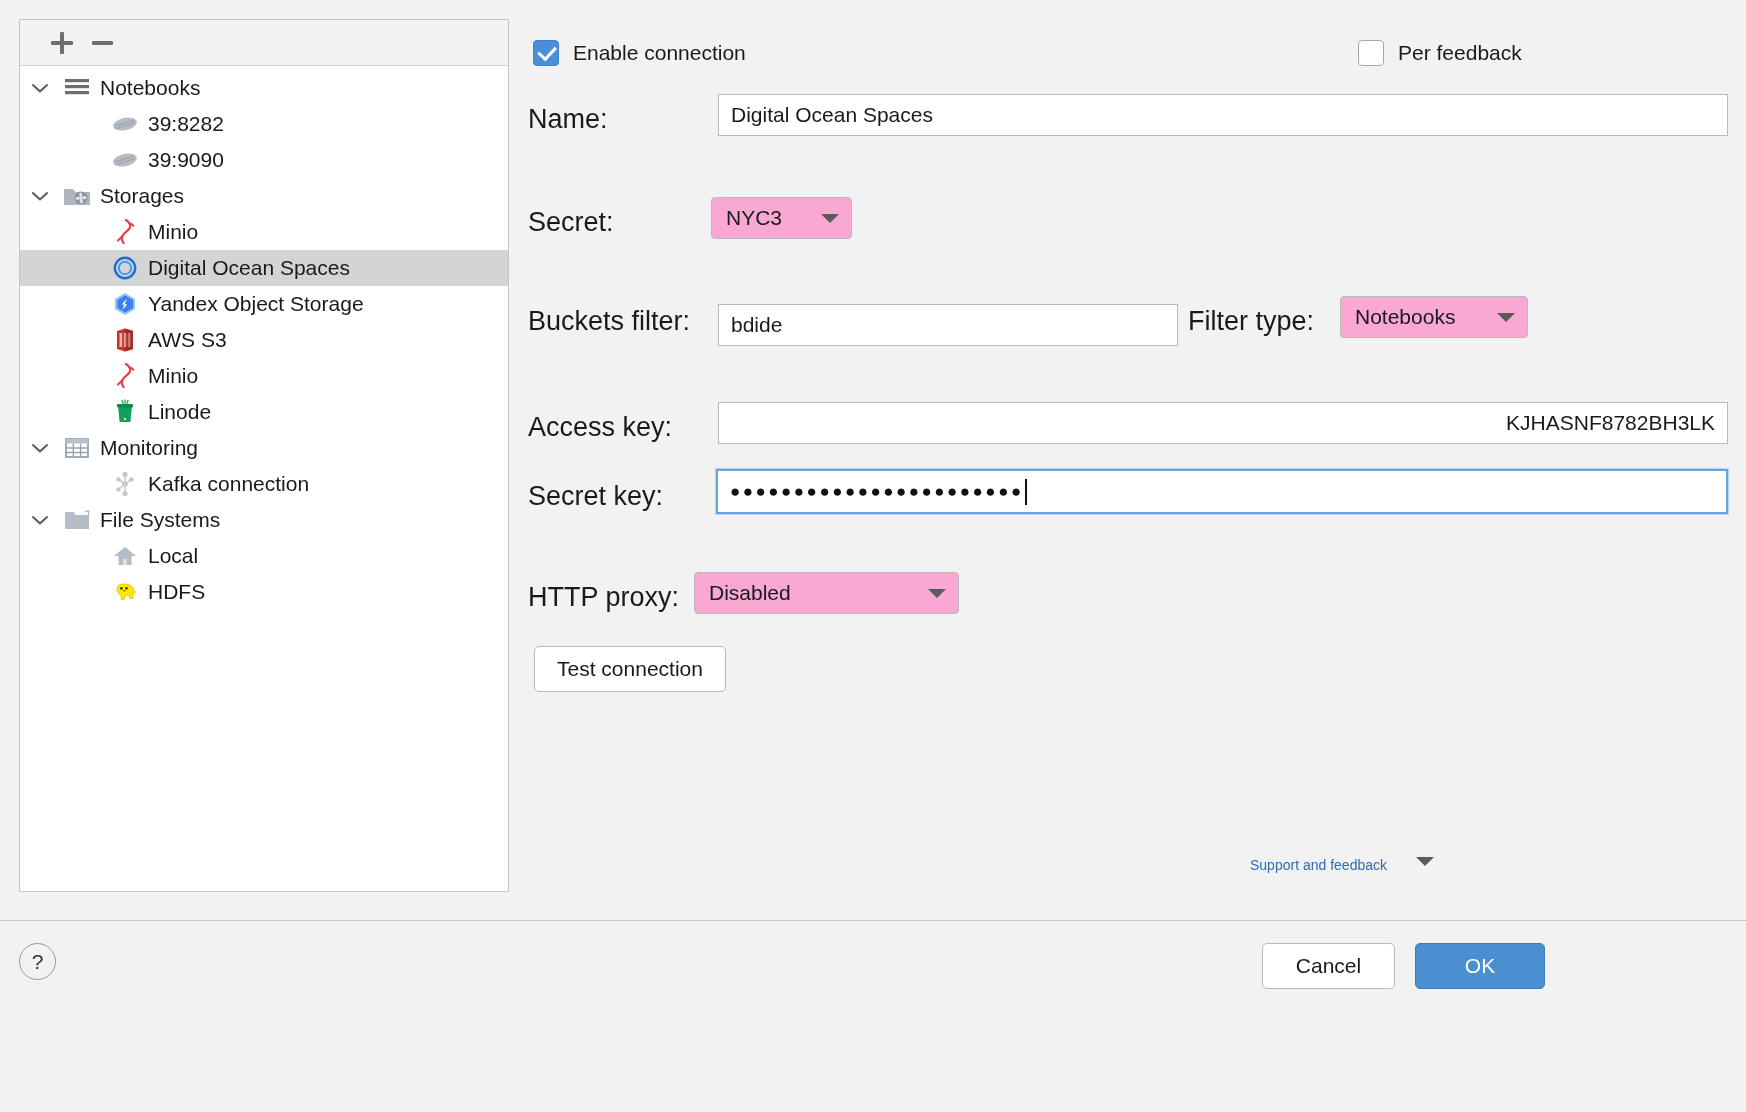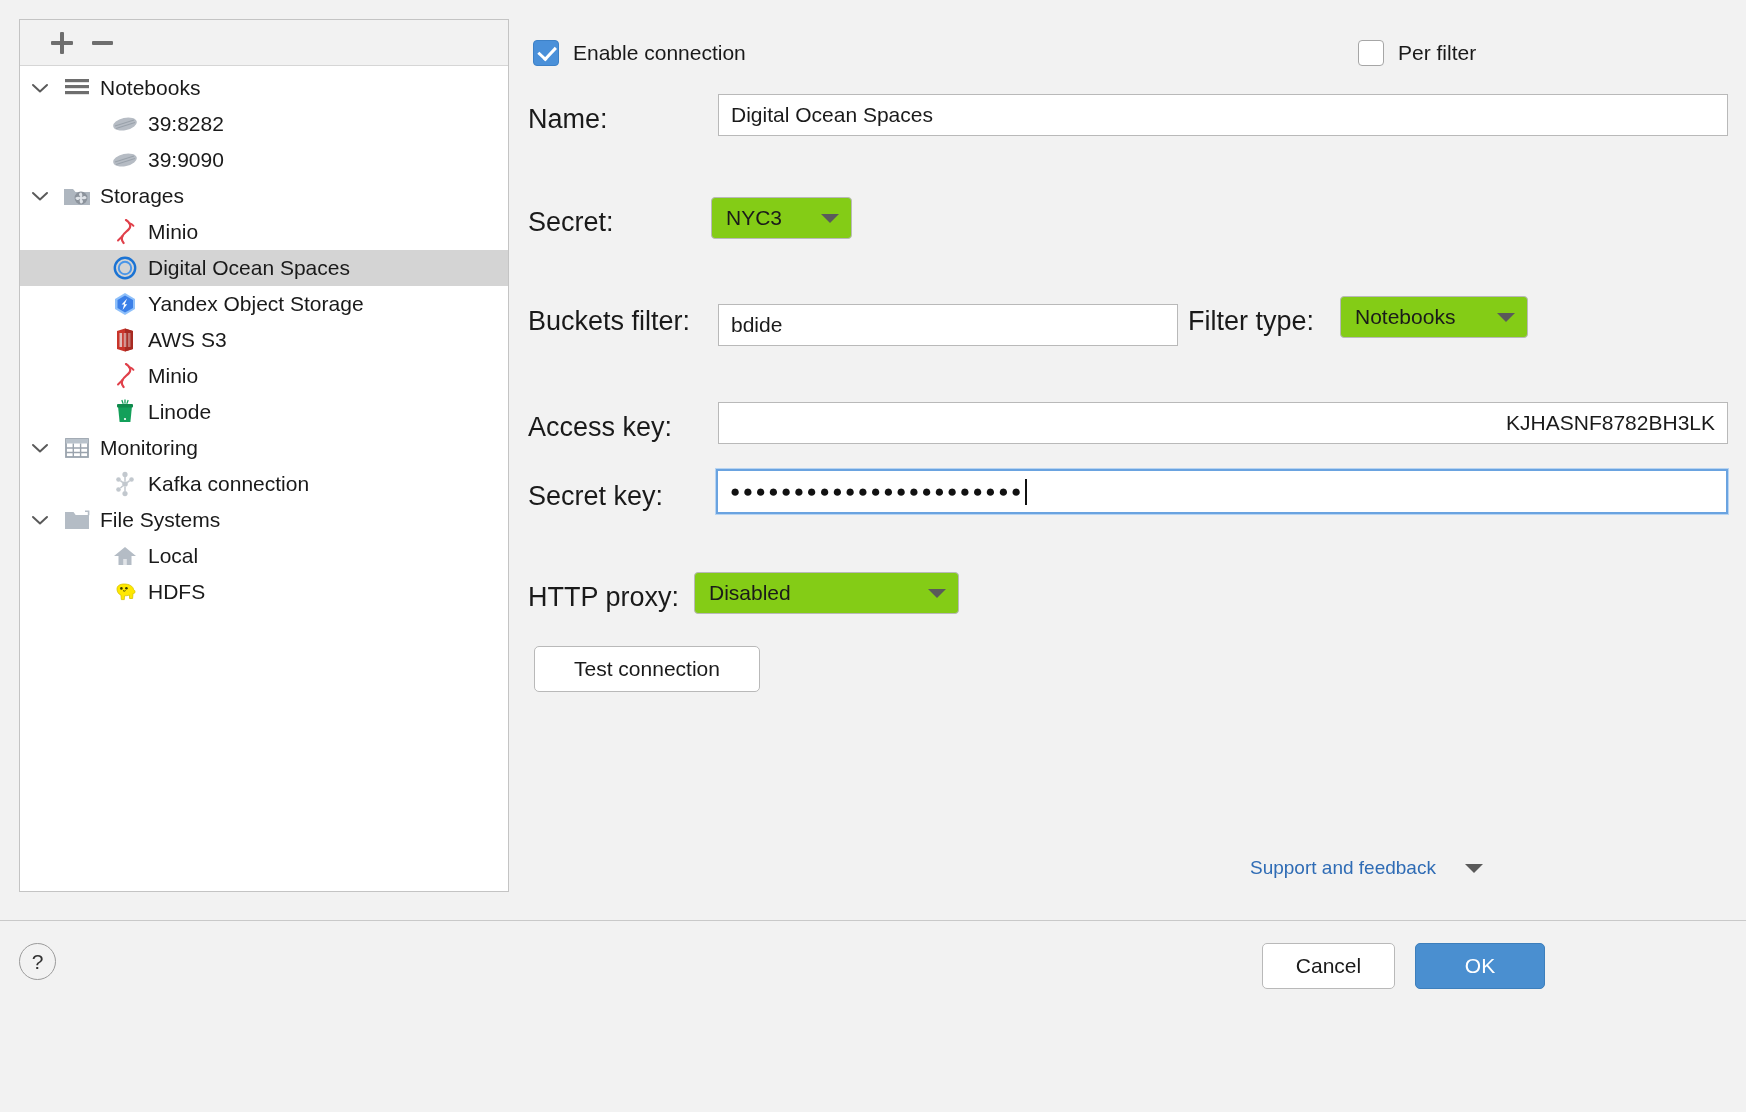--- a/index.html
+++ b/index.html
@@ -117,21 +117,21 @@
     border: 2px solid #6aa3e0;
     box-shadow: 0 0 0 1px #b7d4f2;
   }
   .dots { letter-spacing: 2.5px; font-size: 17px; color:#111; }
   .caret {
     display:inline-block; width: 2px; height: 26px; background: #111;
     margin-left: 1px;
   }
 
   .combo {
-    background: #84cc16;
+    background: #f9a8d4;
     border: 1px solid #b9b9b9;
     border-radius: 4px;
     height: 42px;
     display: flex; align-items: center; justify-content: space-between;
     padding: 0 12px 0 14px;
     font-size: 21px; color: #1a1a1a;
     cursor: default;
   }
   .combo .cv { margin-right: 18px; }
   .tri-down {
@@ -139,29 +139,29 @@
     border-left: 9px solid transparent;
     border-right: 9px solid transparent;
     border-top: 9px solid #5a5a5a;
   }
 
   .btn {
     background: #ffffff;
     border: 1px solid #b9b9b9;
     border-radius: 5px;
     height: 46px;
-    padding: 0 39px;
+    padding: 0 22px;
     display: inline-flex; align-items: center; justify-content: center;
     font-size: 21px; color: #1a1a1a;
     cursor: default;
   }
 
   .link {
-    font-size: 19px; color: #2f6cb5;
-    display: inline-flex; align-items: center; gap: 29px;
+    font-size: 14px; color: #2f6cb5;
+    display: inline-flex; align-items: flex-start; gap: 29px;
     cursor: default;
   }
 
   
   .bottom-sep {
     position: absolute; left: 0; top: 920px; width: 1746px; height: 1px;
     background: #c9c9c9;
   }
   .help-btn {
     position: absolute; left: 19px; top: 943px;
@@ -393,21 +393,21 @@
 
   <div class="form-panel">
 
     <div class="row" style="left:23px; top:40px;">
       <span class="cbox checked"></span>
       <span class="cbox-label">Enable connection</span>
     </div>
 
     <div class="row" style="left:848px; top:40px;">
       <span class="cbox"></span>
-      <span class="cbox-label">Per filter</span>
+      <span class="cbox-label">Per feedback</span>
     </div>
 
     <div class="row" style="left:18px; top:104px;">
       <span class="lbl">Name:</span>
     </div>
     <div class="txtfield" style="position:absolute; left:208px; top:94px; width:1010px;">
       <span>Digital Ocean Spaces</span>
     </div>
 
     <div class="row" style="left:18px; top:207px;">

